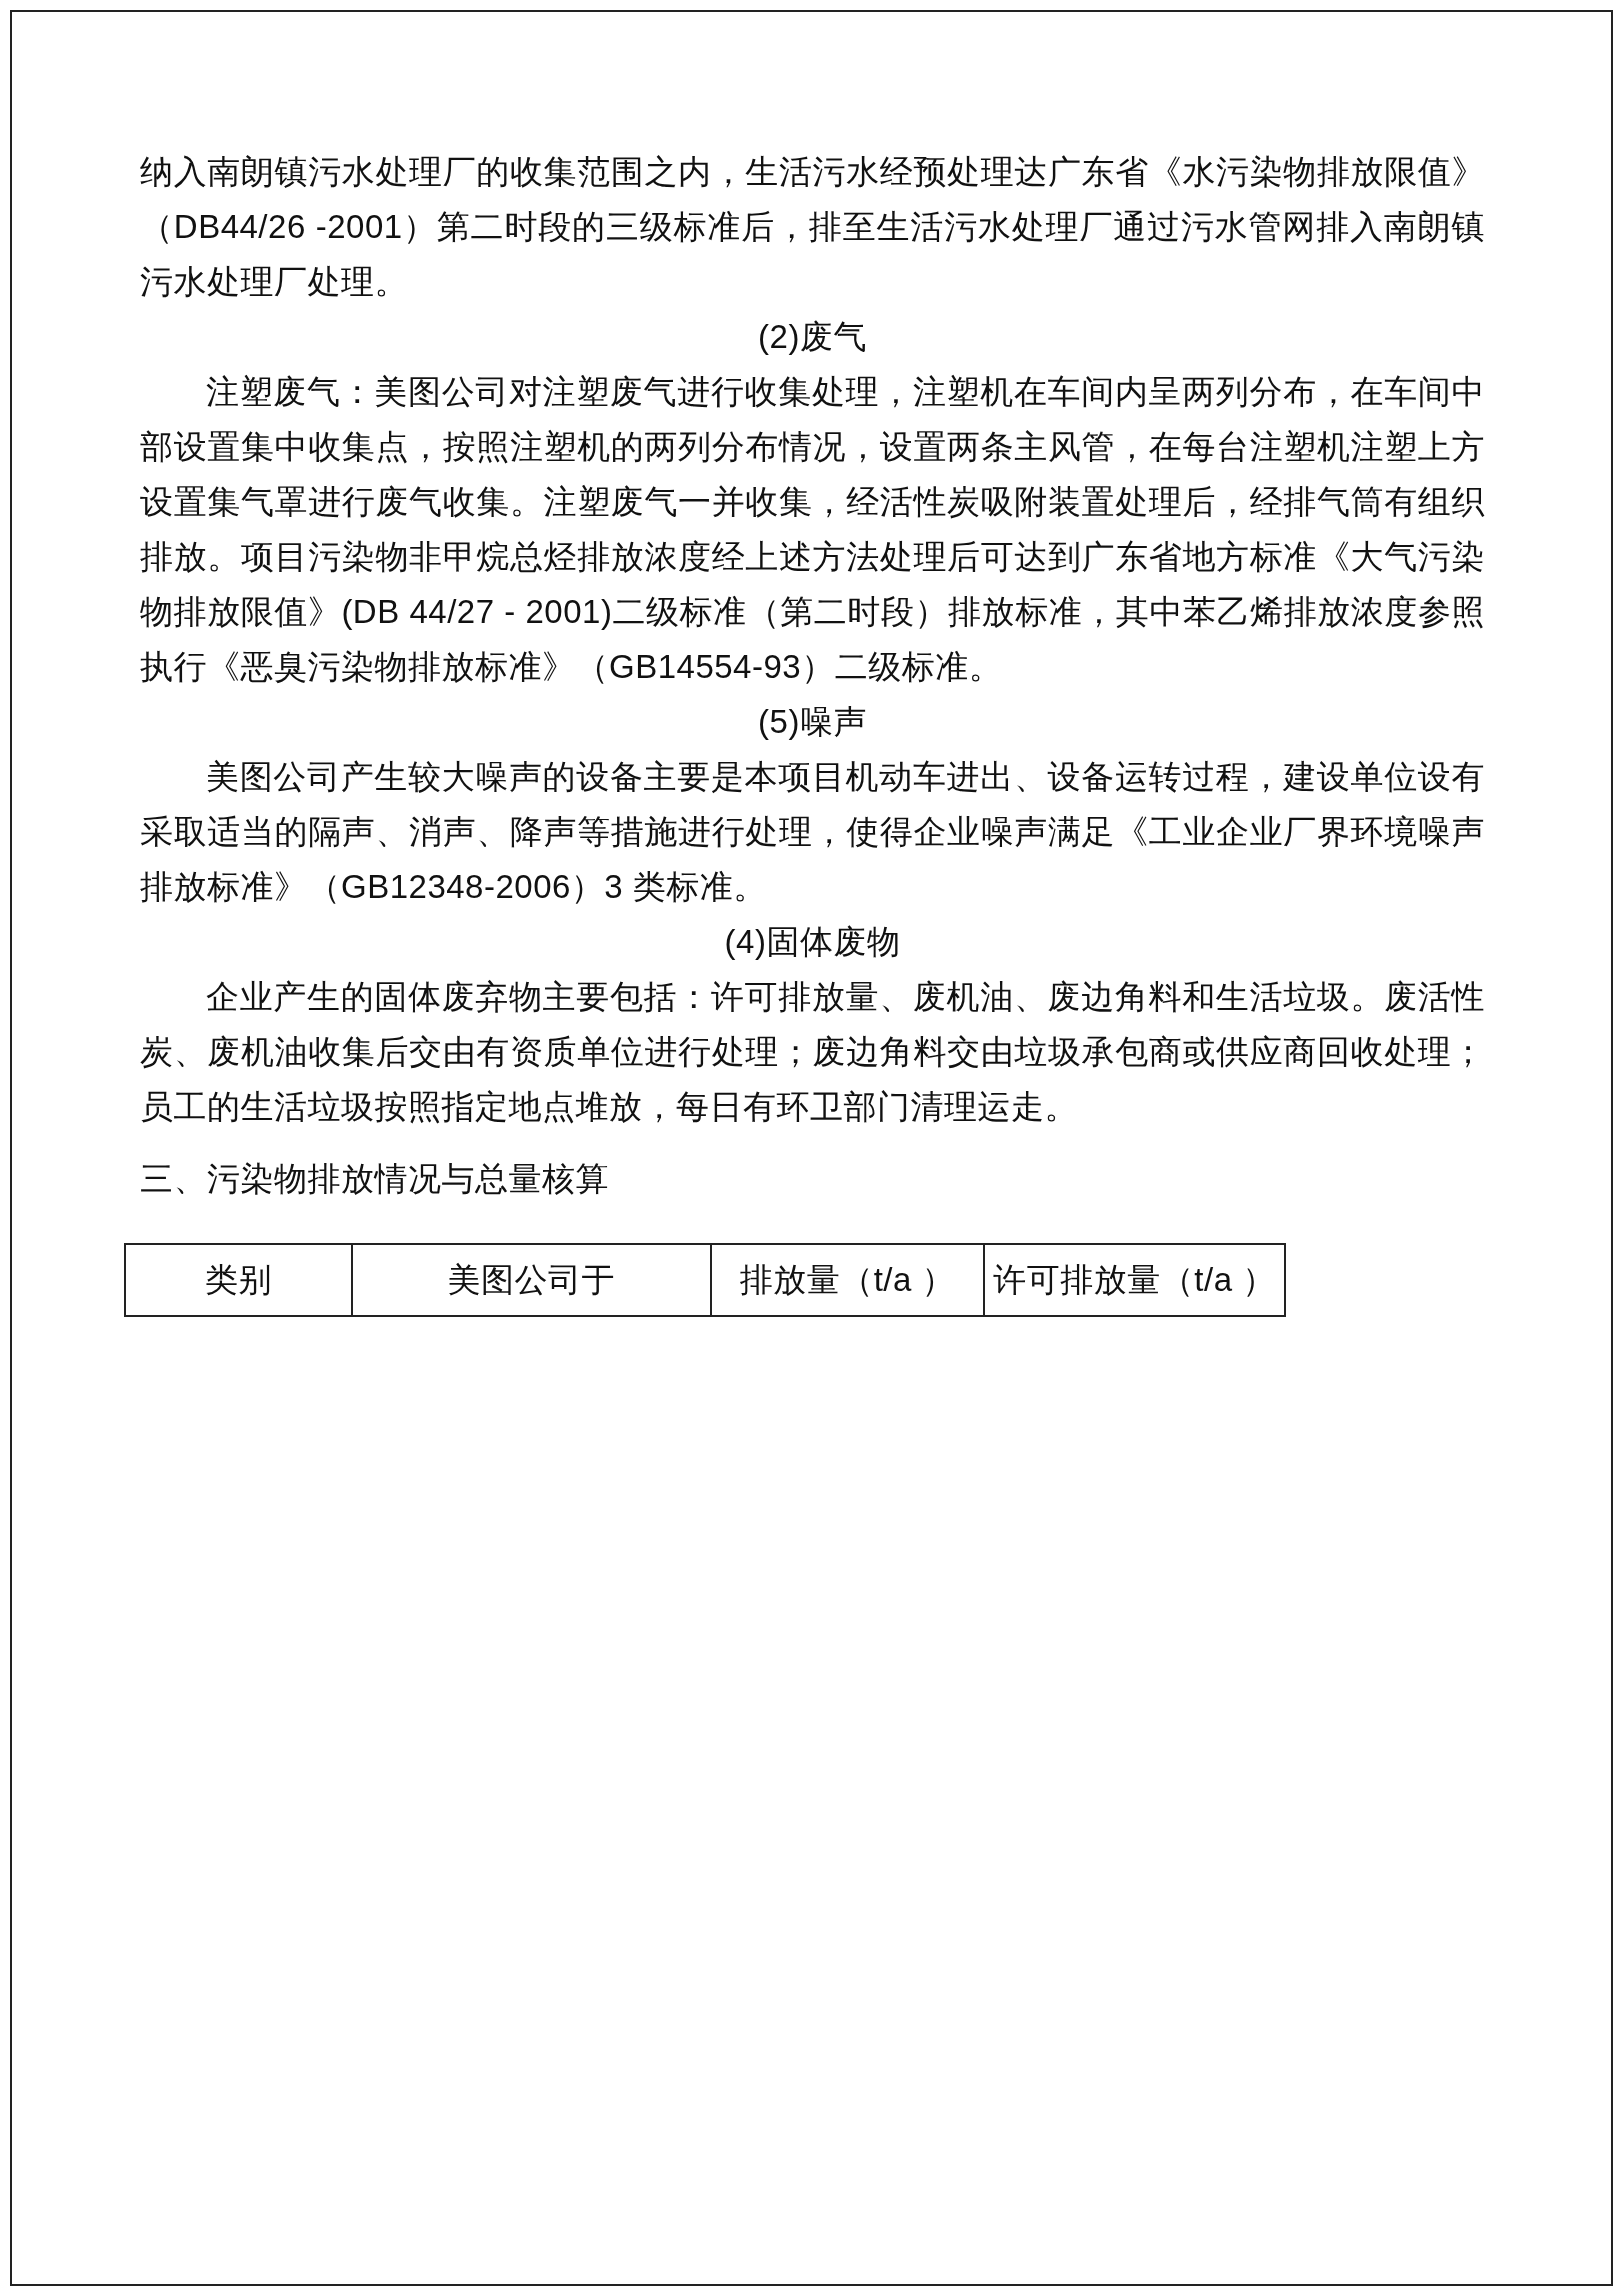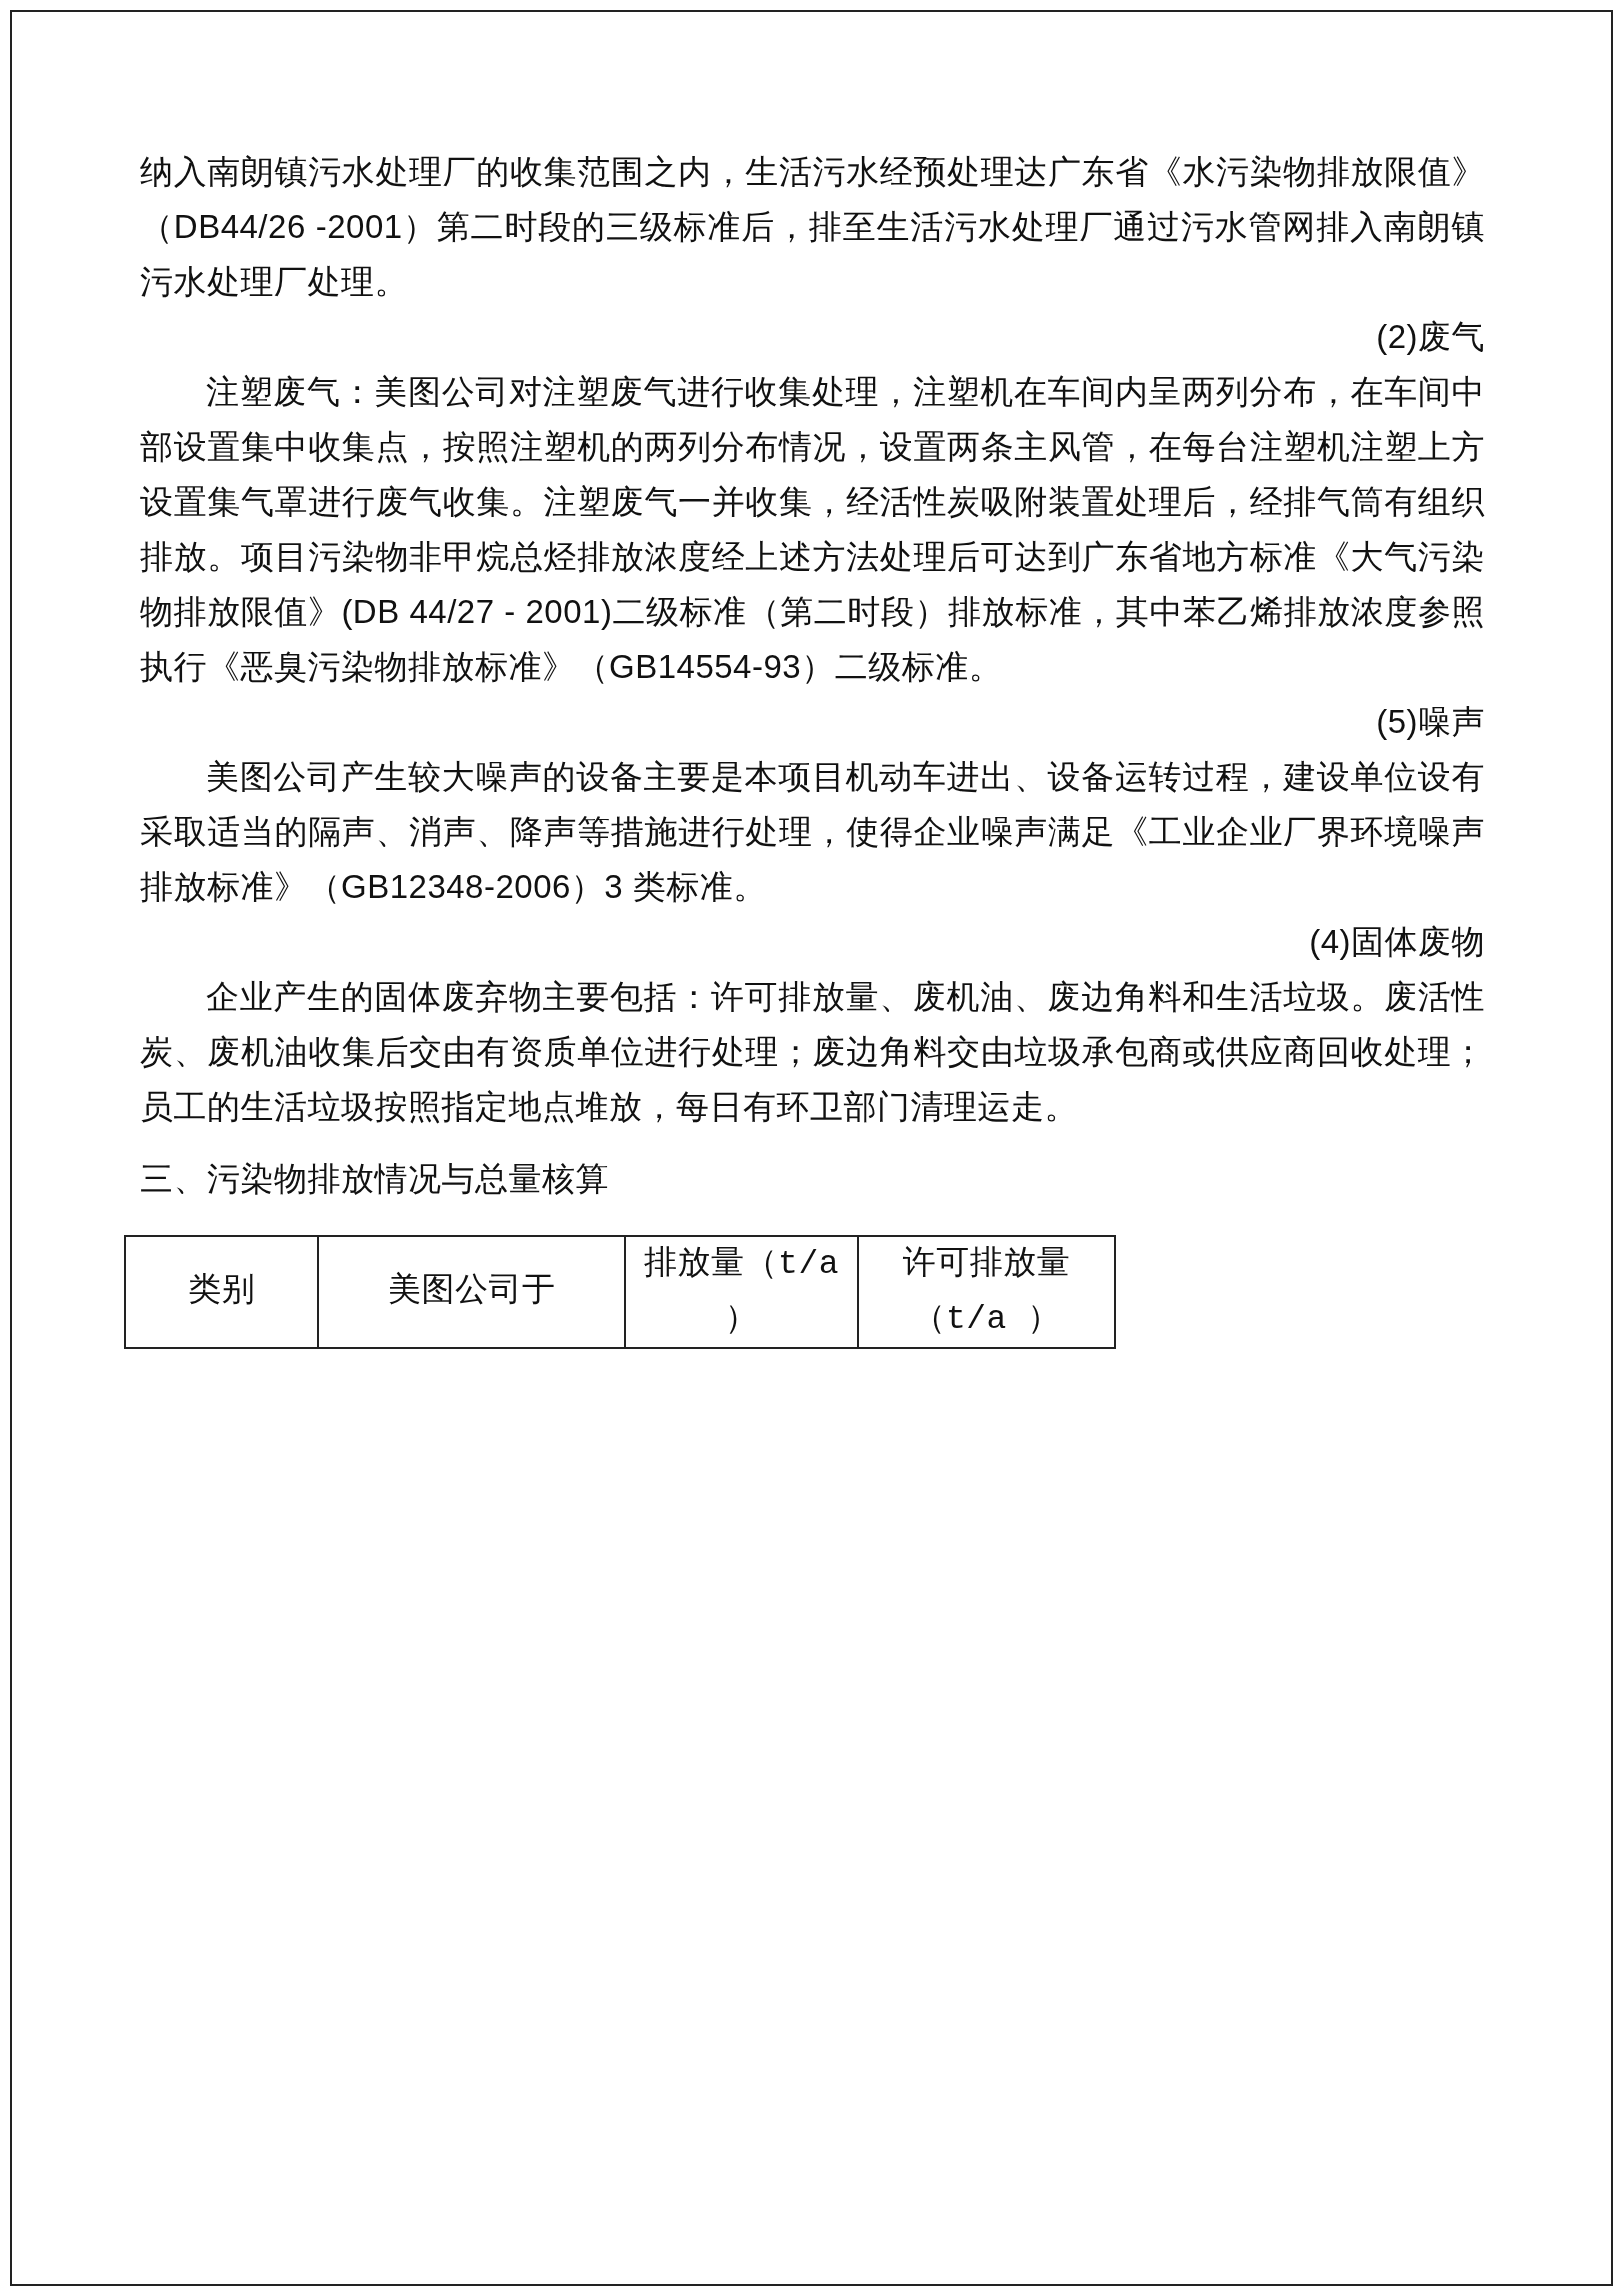--- a/index.html
+++ b/index.html
@@ -33,34 +33,33 @@
     letter-spacing: 0.5px;
   }
   .content p {
     margin: 0;
     padding: 0;
   }
   .para-indent {
     text-indent: 2em;
   }
   .sub-heading {
-    text-align: right;
+    text-align: center;
   }
   .section-heading {
     margin-top: 19.6px !important;
     text-align: left;
     font-family: Liberation Mono, monospace;
   }
   table.emission-table {
     border-collapse: collapse;
-    margin-top: 26px;
+    margin-top: 34px;
     margin-left: -15.7px;
-    width: 992px;
+    width: 1162px;
     table-layout: fixed;
-    font-family: Liberation Mono, monospace;
   }
   table.emission-table td {
     border: 2px solid #222222;
     text-align: center;
     vertical-align: middle;
     font-size: 33px;
     letter-spacing: 0.5px;
     padding: 0 3.9px;
   }
   table.emission-table tr.head-row td { height: 70px; }

